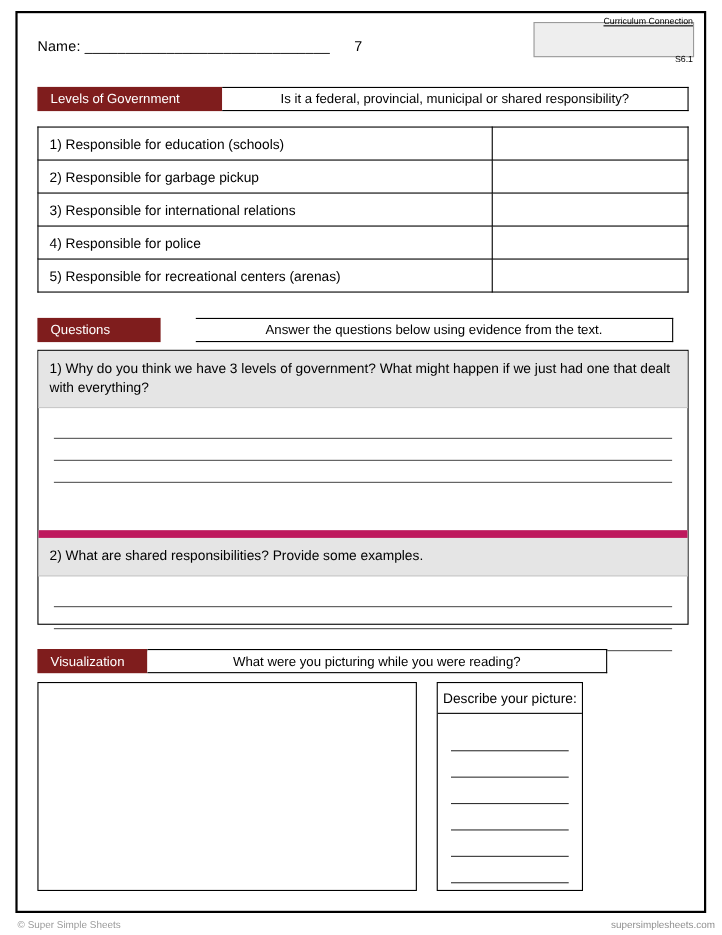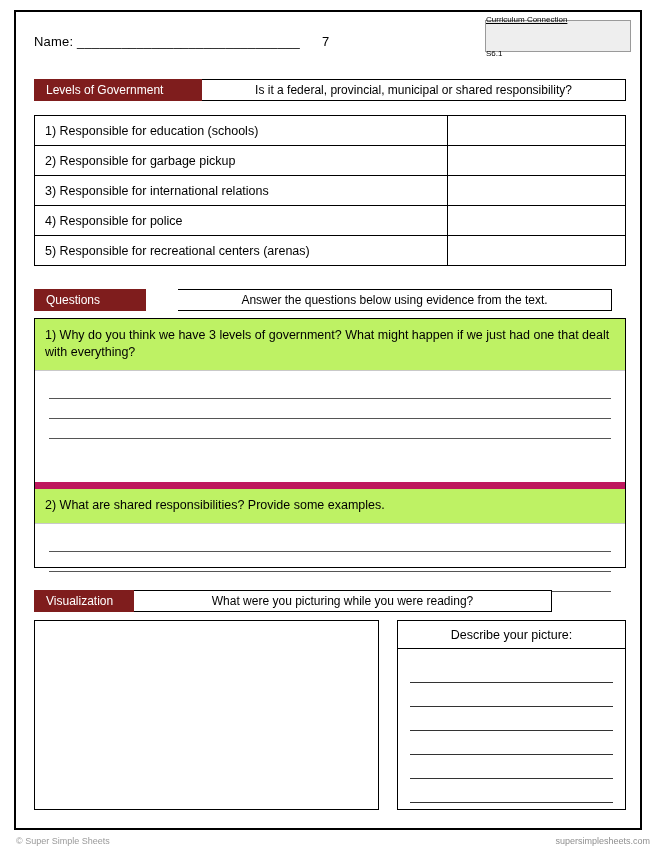--- a/index.html
+++ b/index.html
@@ -49,21 +49,21 @@
   .curriculum-box {
     position: absolute;
     right: 9px;
     top: 8px;
     width: 146px;
     height: 32px;
     border: 1px solid #9a9a9a;
     background: #eeeeee;
     display: flex;
     flex-direction: column;
-    align-items: flex-start;
+    align-items: flex-end;
     justify-content: center;
     box-sizing: border-box;
     gap: 23px;
   }
   .curriculum-title {
     font-size: 8px;
     text-decoration: underline;
     line-height: 11px;
   }
   .curriculum-code {
@@ -130,41 +130,41 @@
     position: absolute;
     left: 18px;
     top: 306px;
     width: 592px;
     height: 250px;
     border: 1px solid #000;
     box-sizing: border-box;
     background: #fff;
   }
   .q-prompt {
-    background: #bef264;
+    background: #e5e5e5;
     border-bottom: 1px solid #c9c9c9;
     font-size: 12.5px;
     padding: 8px 10px 9px 10px;
     line-height: 17px;
     box-sizing: border-box;
   }
   .q-lines {
     padding: 8px 14px 0 14px;
   }
   .write-line {
     border-bottom: 1px solid #555;
     height: 19px;
   }
 
   
   .vis-row {
     position: absolute;
     left: 18px;
     top: 608px;
-    width: 592px;
+    width: 496px;
     display: flex;
     gap: 18px;
   }
   .draw-box {
     width: 345px;
     height: 190px;
     border: 1px solid #000;
     box-sizing: border-box;
   }
   .describe-box {

